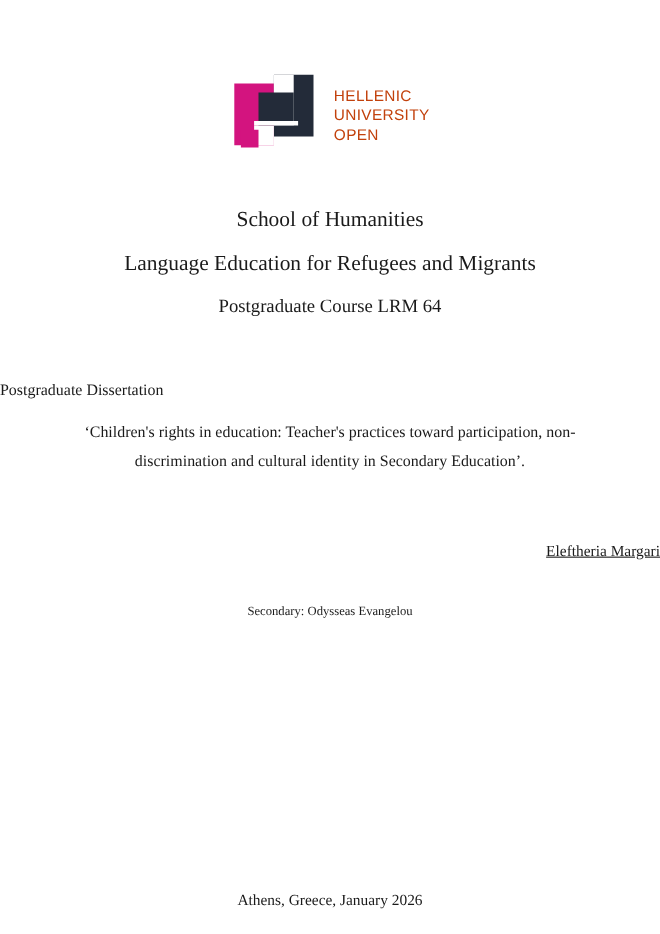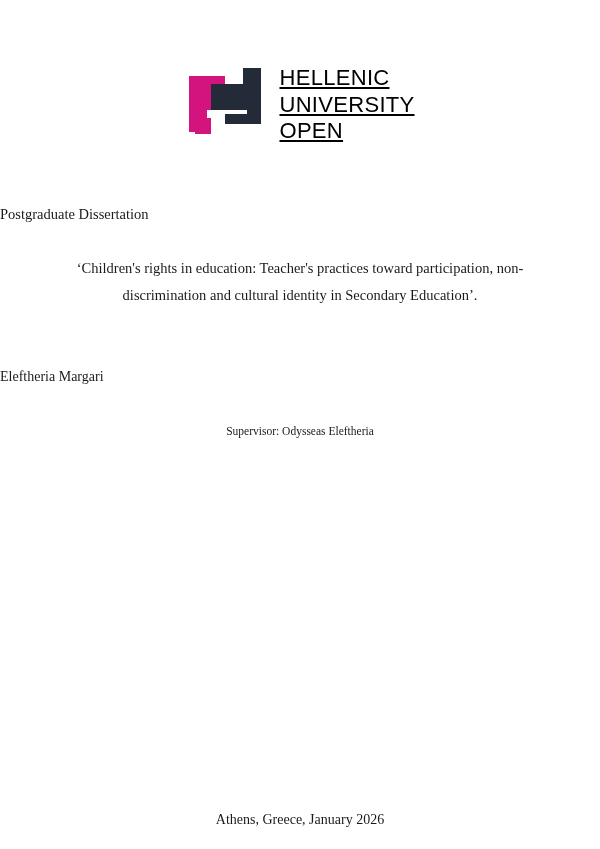--- a/index.html
+++ b/index.html
@@ -36,26 +36,25 @@
     gap: 10px;
   }
   .logo-mark {
     position: relative;
     width: 84px;
     height: 84px;
     flex: 0 0 auto;
   }
   .logo-text {
     font-family: "Liberation Sans", sans-serif;
-    font-size: 22px;
+    font-size: 14px;
     line-height: 1.22;
     letter-spacing: 0.3px;
-    color: #000000;
+    color: #c2410c;
     padding-top: 2px;
-    text-decoration: underline;
   }
   .logo-text div { white-space: nowrap; }
 
   
   .titles {
     margin-top: 44px;
     text-align: center;
   }
   .t-line1 {
     font-size: 19.5px;
@@ -71,31 +70,32 @@
     font-size: 17px;
     line-height: 1.0;
   }
 
   .diss-label {
     margin-top: 60px;
     text-align: left;
     font-size: 14.5px;
   }
   .diss-title {
-    margin-top: 32px;
+    margin-top: 16px;
     text-align: center;
     font-size: 14.5px;
     line-height: 1.85;
     padding: 0 70px;
   }
 
   .author {
     margin-top: 60px;
-    text-align: left;
+    text-align: right;
     font-size: 14px;
+    text-decoration: underline;
   }
   .supervisor {
     margin-top: 40px;
     text-align: center;
     font-size: 11.5px;
   }
   .place-date {
     position: absolute;
     left: 0;
     right: 0;
@@ -131,22 +131,27 @@
 
       <div class="logo-text">
         <div>HELLENIC</div>
         <div>UNIVERSITY</div>
         <div>OPEN</div>
       </div>
 
     </div>
   </div>
 
+  <div class="titles">
+    <div class="t-line1">School of Humanities</div>
+    <div class="t-line2">Language Education for Refugees and Migrants</div>
+    <div class="t-line3">Postgraduate Course LRM 64</div>
+  </div>
 
   <div class="diss-label">Postgraduate Dissertation</div>
   <div class="diss-title">‘Children's rights in education: Teacher's practices toward participation, non-discrimination and cultural identity in Secondary Education’.</div>
 
   <div class="author">Eleftheria Margari</div>
-  <div class="supervisor">Supervisor: Odysseas Eleftheria</div>
+  <div class="supervisor">Secondary: Odysseas Evangelou</div>
 
   <div class="place-date">Athens, Greece, January 2026</div>
 
 </div>
 
 </body></html>

